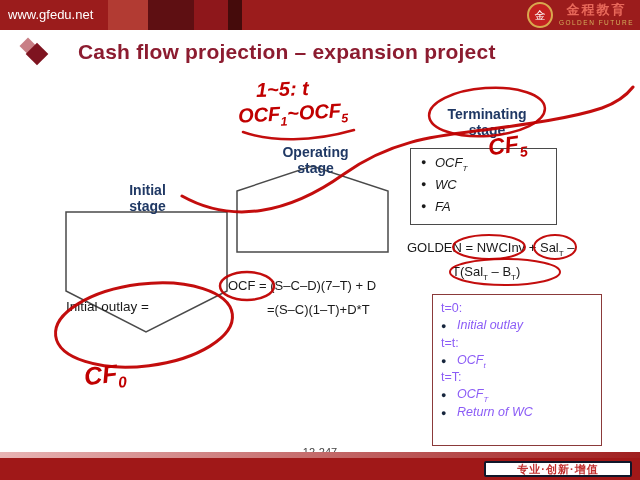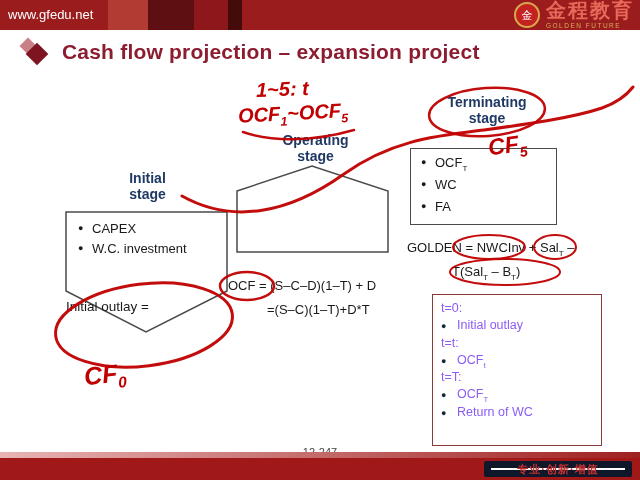--- a/index.html
+++ b/index.html
@@ -2,51 +2,51 @@
 <html><head>
 <meta charset="utf-8">
 <style>
   * { margin:0; padding:0; box-sizing:border-box; }
   html,body { width:640px; height:480px; }
   body { font-family:"Liberation Sans", sans-serif; background:#fff; overflow:hidden; }
   .slide { position:relative; width:640px; height:480px; background:#fff; overflow:hidden; }
   .abs { position:absolute; }
 
   
-  .header { left:0; top:0; width:640px; height:30px; background:#9B1C1C; z-index:10; }
+  .header { left:0; top:0; width:640px; height:30px; background:#9B1C1C; z-index:10;text-align:center; }
   .url { position:absolute; left:8px; top:0; line-height:30px; color:#fff; font-size:13px; }
   .hblock { position:absolute; top:0; height:30px; }
   .b1 { left:108px; width:40px; background:#B23B33; }
   .b2 { left:148px; width:46px; background:#5E0F12; }
   .b3 { left:194px; width:34px; background:#8E171B; }
   .b4 { left:228px; width:14px; background:#450B0B; }
   .logo { position:absolute; right:6px; top:2px; height:26px; display:flex; align-items:center; gap:6px; }
   .seal { width:26px; height:26px; border-radius:50%; background:#C42121; border:2px solid #D9A84E;
           color:#fff; font-size:11px; display:flex; align-items:center; justify-content:center; }
-  .logo-cn { font-size:20px; font-weight:bold; color:#E8685A; letter-spacing:2px; line-height:1; }
+  .logo-cn { font-size:13px; font-weight:bold; color:#E8685A; letter-spacing:2px; line-height:1;font-family:Liberation Mono, monospace; }
   .logo-en { font-size:6.5px; color:#D4AF5A; letter-spacing:1.5px; line-height:1; margin-top:3px; }
 
   
-  .title-row { left:20px; top:38px; display:flex; align-items:center; gap:12px; z-index:4; }
+  .title-row { left:20px; top:38px; display:flex; align-items:center; gap:28px; z-index:4; }
   .diamond-icon { position:relative; width:30px; height:28px; display:inline-block; }
   .diamond-icon .d1 { position:absolute; left:2px; top:2px; width:12px; height:12px; background:#C97F86; transform:rotate(45deg); }
   .diamond-icon .d2 { position:absolute; left:9px; top:8px; width:16px; height:16px; background:#7E1420; transform:rotate(45deg); }
   .title { font-size:21px; font-weight:bold; color:#8C1C30; letter-spacing:0.2px; white-space:nowrap; }
 
   
   .shapes { left:0; top:0; z-index:1; }
-  .stage-label { position:absolute; font-weight:bold; font-size:14px; color:#1F3864; text-align:center; line-height:1.15; z-index:3; }
+  .stage-label { position:absolute; font-weight:bold; font-size:14px; color:#1F3864; text-align:center; line-height:1.15; z-index:3;margin-top:12px; }
   .lbl-initial { left:100px; top:170px; width:95px; }
   .lbl-operating { left:268px; top:132px; width:95px; }
   .lbl-terminating { left:432px; top:94px; width:110px; }
 
   .term-box { left:410px; top:148px; width:147px; height:77px; background:#fff; border:1.5px solid #4A4A4A; z-index:1; }
 
   .body-text { position:absolute; font-size:13px; color:#1A1A1A; z-index:3; }
-  .bullet-row { position:relative; padding-left:14px; margin-bottom:5px; white-space:nowrap; }
+  .bullet-row { position:relative; padding-left:14px; margin-bottom:5px; white-space:nowrap;font-style:italic; }
   .bullet-row::before { content:"●"; position:absolute; left:0; top:2px; font-size:9px; color:#1A1A1A; }
 
   .init-bullets { left:78px; top:221px; }
   .op-bullet { left:252px; top:209px; }
   .term-bullets { left:421px; top:155px; }
   .term-bullets .bullet-row { margin-bottom:7px; }
 
   .outlay { left:66px; top:299px; font-size:13.5px; }
   .outlay div { margin-bottom:9px; white-space:nowrap; }
 
@@ -62,21 +62,21 @@
              z-index:3; padding:5px 8px; font-size:12.5px; color:#8b5cf6; line-height:1.38; }
   .summary .bullet-row { margin-bottom:0; padding-left:16px; }
   .summary .bullet-row::before { color:#16253C; top:3px; }
 
   .pagenum { left:0; top:446px; width:640px; text-align:center; font-size:11px; color:#444; z-index:3; }
 
   
   .foot-grad { left:0; top:452px; width:640px; height:6px; background:linear-gradient(to right,#E8B4B4,#A02020); z-index:10; }
   .footer { left:0; top:458px; width:640px; height:22px; background:#A01818; z-index:10; }
   .slogan-box { position:absolute; right:8px; top:3px; width:148px; height:16px; background:#ffffff;
-                border:7px solid #0f172a; border-radius:2px; display:flex; align-items:center; justify-content:center; }
+                border:2px solid #0f172a; border-radius:2px; display:flex; align-items:center; justify-content:center; }
   .slogan { font-size:11px; font-weight:bold; color:#C23030; letter-spacing:1px; line-height:1; }
 
   
   .ink { left:0; top:0; z-index:6; pointer-events:none; }
   .hand { position:absolute; color:#C00000; font-style:italic; font-weight:bold; z-index:7; white-space:nowrap; }
   .hand-range { left:256px; top:78px; font-size:20px; transform:rotate(-2deg); }
   .hand-ocf { left:238px; top:102px; font-size:20px; transform:rotate(-3deg); }
   .hand-cf5 { left:488px; top:132px; font-size:23px; transform:rotate(-8deg); }
   .hand-cf0 { left:84px; top:360px; font-size:25px; transform:rotate(-6deg); }
 </style>
@@ -122,29 +122,25 @@
   </div>
   <div class="stage-label lbl-operating">
     <div>Operating</div>
       <div>stage</div>
   </div>
   <div class="stage-label lbl-terminating">
     <div>Terminating</div>
       <div>stage</div>
   </div>
 
-  <div class="body-text init-bullets">
-    <div class="bullet-row">CAPEX</div>
-    <div class="bullet-row">W.C. investment</div>
-  </div>
   <div class="body-text outlay">
     <div>Initial outlay =</div>
   </div>
 
-  <div class="body-text ocf-line1"><span>OCF</span> <span>= (S–C–D)(1–T) + D</span></div>
+  <div class="body-text ocf-line1"><span>OCF</span> <span>= (S–C–D)(7–T) + D</span></div>
   <div class="body-text ocf-line2">=(S–C)(1–T)+D*T</div>
 
   <div class="body-text term-bullets">
     <div class="bullet-row"><span>OCF</span><sub>T</sub></div>
     <div class="bullet-row">WC</div>
     <div class="bullet-row">FA</div>
   </div>
   <div class="body-text tnocf1"><span>GOLDEN =</span> <span>NWCInv</span> <span>+</span> <span><span>Sal</span><sub>T</sub></span> <span>–</span></div>
   <div class="body-text tnocf2"><span>T(Sal</span><sub>T</sub><span> – B</span><sub>T</sub><span>)</span></div>
 

